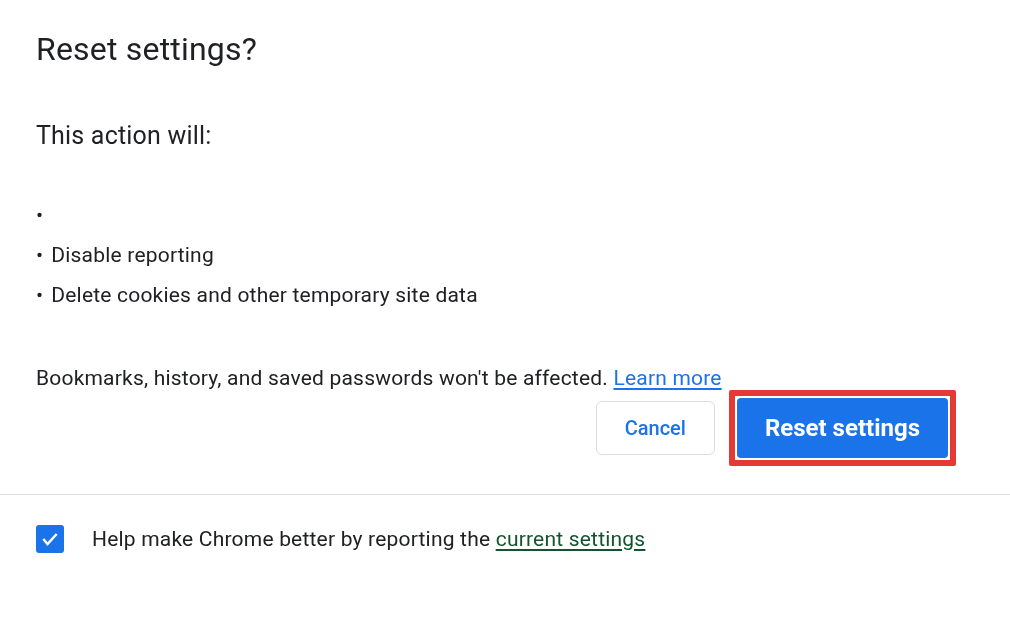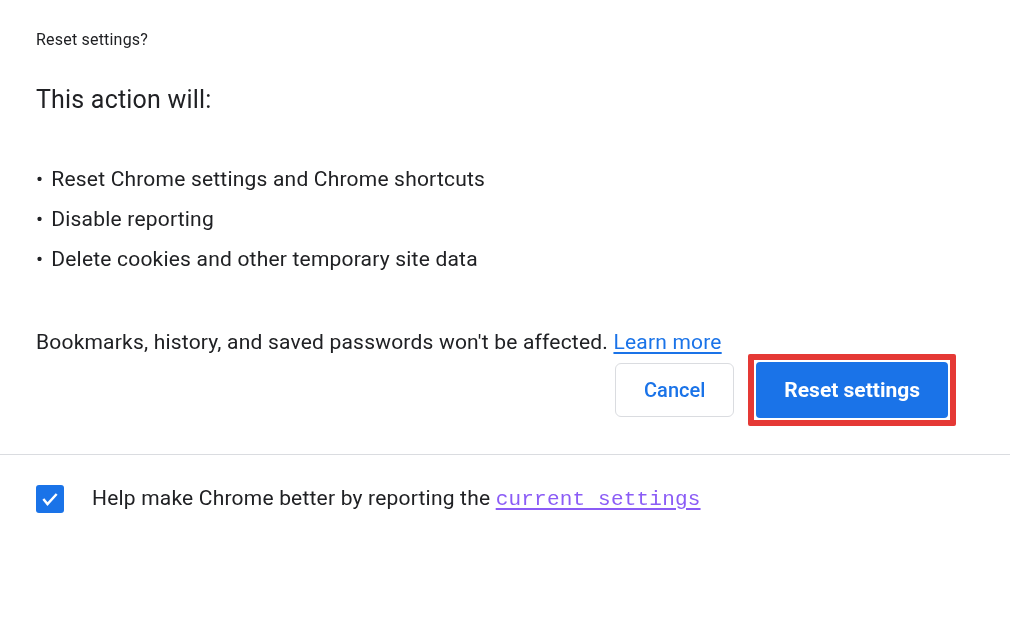--- a/index.html
+++ b/index.html
@@ -13,23 +13,23 @@
       width: 1010px;
       height: 630px;
       overflow: hidden;
       color: #202124;
       letter-spacing: 0.2px;
     }
     .dialog {
       padding: 30px 36px 0 36px;
     }
     .title {
-      font-size: 16px;
+      font-size: 32px;
       font-weight: 400;
-      margin-bottom: 36px;
+      margin-bottom: 53px;
       color: #202124;
     }
     .subtitle {
       font-size: 25px;
       font-weight: 400;
       margin-bottom: 46px;
       color: #202124;
     }
     .bullet-list {
       margin-bottom: 50px;
@@ -81,21 +81,21 @@
       border: 6px solid #e53935;
       border-radius: 2px;
       padding: 2px;
     }
     .btn-primary {
       background: #1a73e8;
       color: #ffffff;
       padding: 16px 28px;
       border-radius: 4px;
       font-weight: 700;
-      font-size: 21px;
+      font-size: 24px;
     }
     .divider {
       border: none;
       border-top: 1px solid #dadce0;
       margin: 0;
     }
     .footer {
       display: flex;
       align-items: center;
       padding: 30px 36px;
@@ -117,38 +117,36 @@
       height: 20px;
       stroke: #ffffff;
       stroke-width: 3;
       fill: none;
     }
     .footer-text {
       font-size: 21px;
       color: #202124;
     }
     .current-settings {
-      color: #8b5cf6;
+      color: #14532d;
       text-decoration: underline;
       text-underline-offset: 3px;
       cursor: pointer;
-      font-family: Liberation Mono, monospace;
     }
   </style>
 </head>
 <body>
 
 <div class="dialog">
   <h1 class="title">Reset settings?</h1>
   <p class="subtitle">This action will:</p>
 
   <div class="bullet-list">
     <div class="bullet-item">
       <span class="bullet-dot">•</span>
-      <span>Reset Chrome settings and Chrome shortcuts</span>
     </div>
     <div class="bullet-item">
       <span class="bullet-dot">•</span>
       <span>Disable reporting</span>
     </div>
     <div class="bullet-item">
       <span class="bullet-dot">•</span>
       <span>Delete cookies and other temporary site data</span>
     </div>
   </div>

